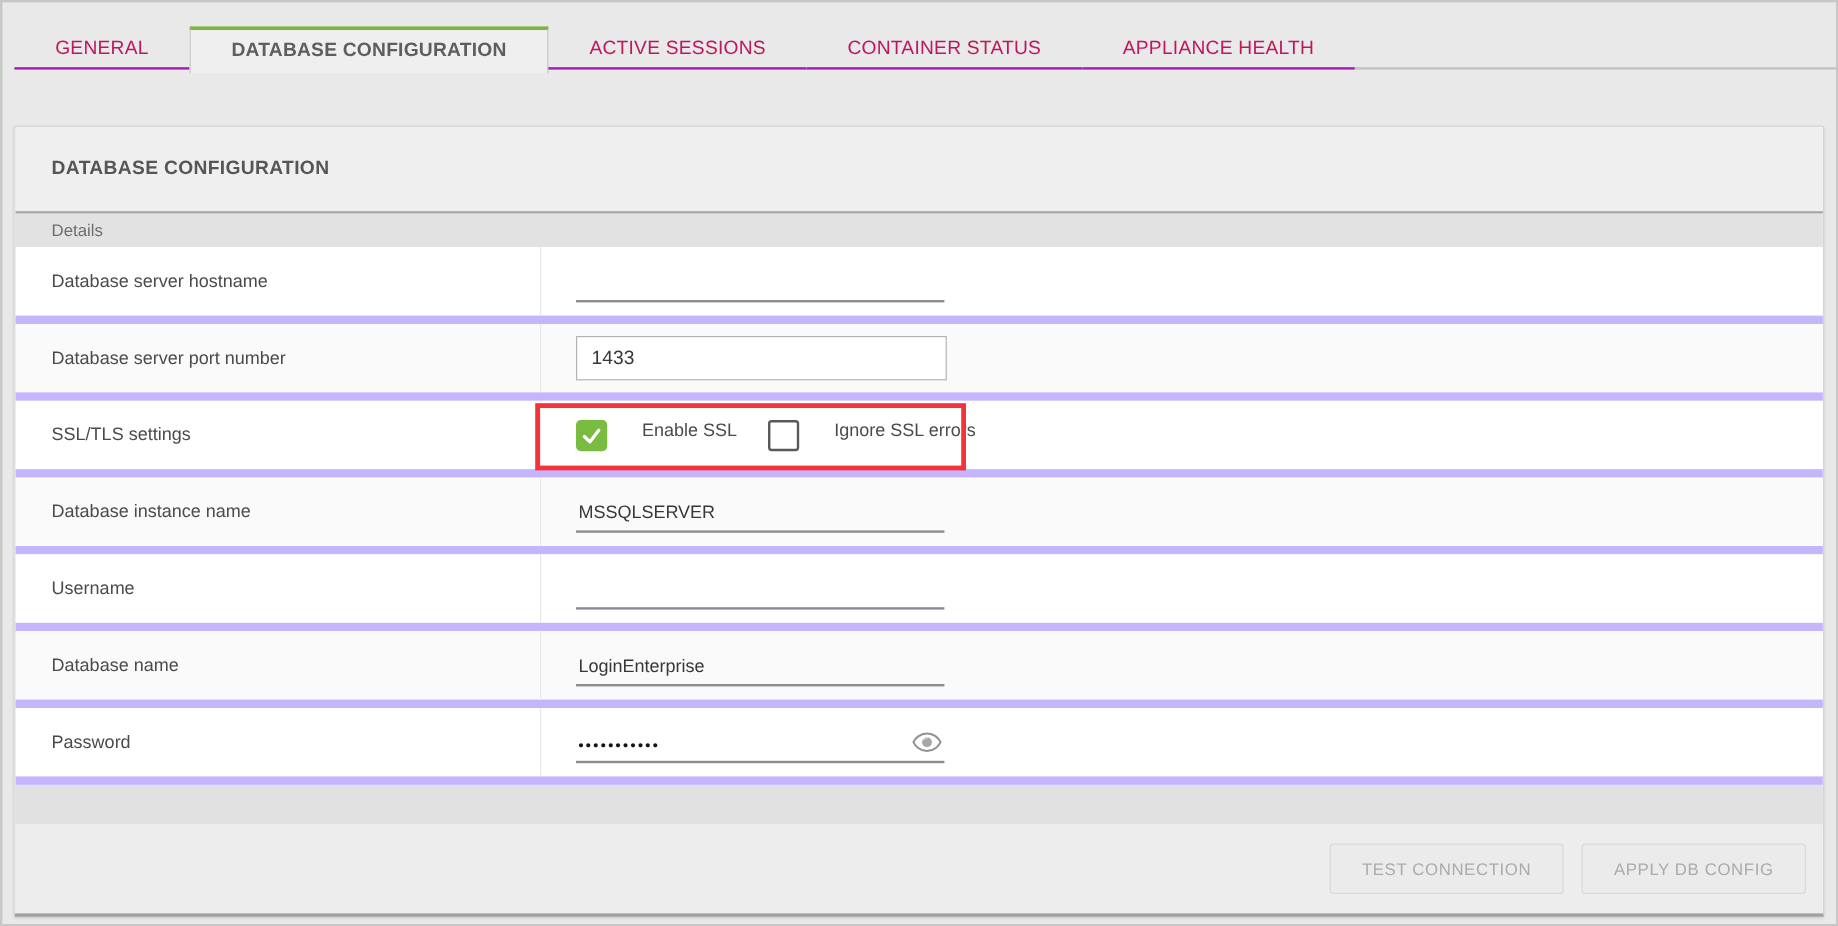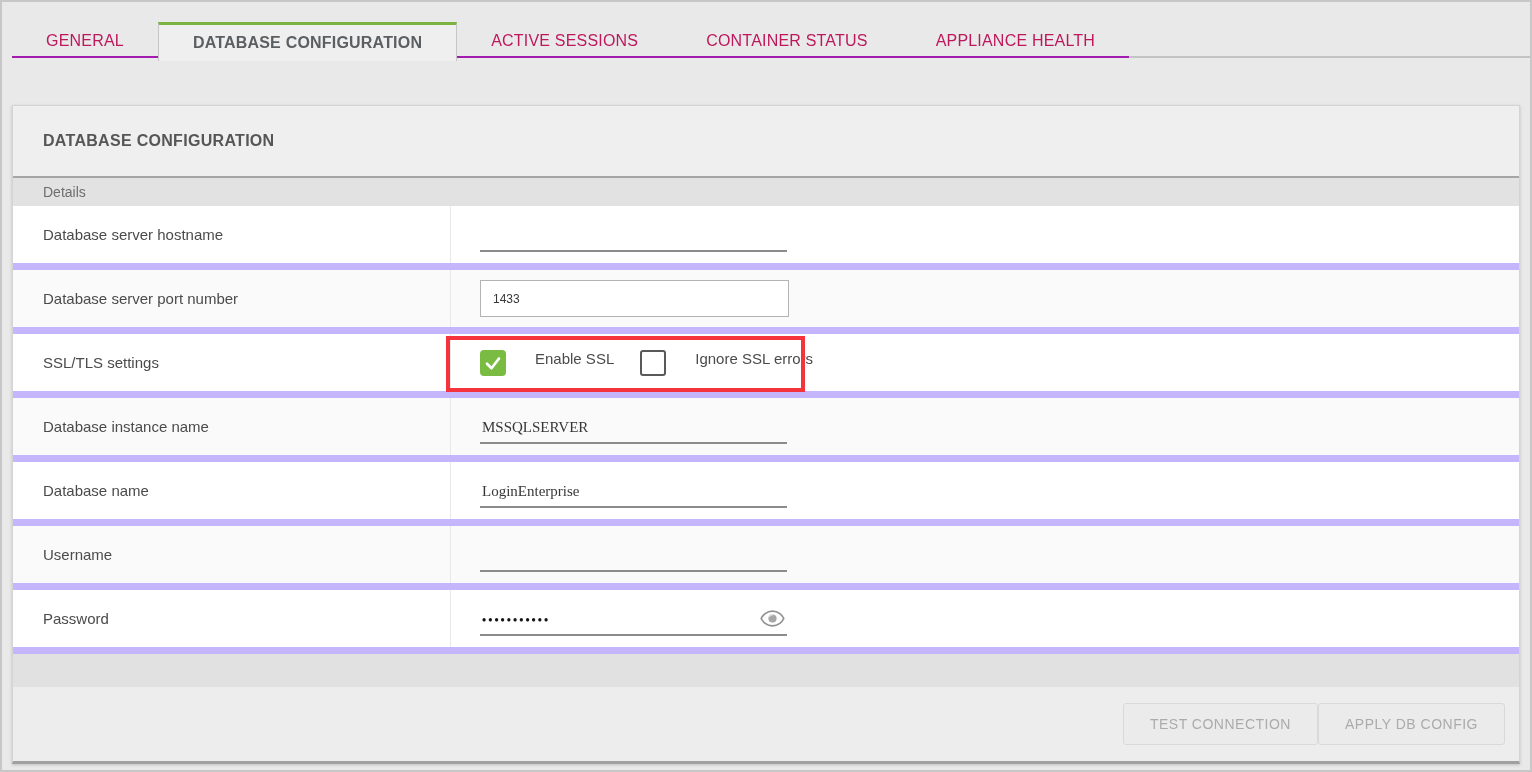--- a/index.html
+++ b/index.html
@@ -51,30 +51,30 @@
     border-right:1px solid #e8e8e8;
   }
   .row-field { flex:1; display:flex; align-items:center; padding-left:29px; }
 
   .underline-wrap {
     position:relative; width:307px; display:flex; align-items:flex-end;
     border-bottom:2px solid #8c8c8c; height:34px;
   }
   .underline-input {
     border:none; outline:none; background:transparent; width:100%;
-    font-family:Liberation Serif, serif;
+    font-family:Liberation Sans, sans-serif;
     font-size:15px; color:#373737; padding:0 0 6px 2px;
   }
   .password-input { font-size:12px; letter-spacing:2px; font-weight:bold; color:#141414; }
 
   .box-input {
     width:309px; height:37px; background:#ffffff;
     border:1px solid #b3b3b3; outline:none;
     font-family:"Liberation Sans", sans-serif;
-    font-size:12px; color:#373737; padding:0 12px;
+    font-size:16px; color:#373737; padding:0 12px;
   }
 
   
   .cb-group { display:flex; align-items:center; }
   .cb-item { display:flex; align-items:flex-start; margin-right:26px; cursor:pointer;gap:16px; }
   .cb {
     width:26px; height:26px; border-radius:4px; flex:0 0 26px;
     display:flex; align-items:center; justify-content:center;
   }
   .cb.checked { background:#7abb41; }
@@ -89,21 +89,21 @@
   .eye-btn {
     position:absolute; right:2px; bottom:6px; width:26px; height:18px;
     background:none; border:none; cursor:pointer; padding:0;
     display:flex; align-items:center; justify-content:center;
   }
 
   
   .panel-strip { height:33px; background:#e1e1e1; }
   .panel-footer {
     height:74px; background:#ededed; display:flex; justify-content:flex-end;
-    align-items:center; padding-right:14px;
+    align-items:center; gap:15px; padding-right:14px;
   }
   .footer-btn {
     height:42px; padding:0 26px; background:#ebebeb;
     border:1px solid #d9d9d9; border-radius:3px;
     font-family:"Liberation Sans", sans-serif;
     font-size:14px; letter-spacing:0.5px; color:#ababab; cursor:default;
     white-space:nowrap;
   }
 </style>
 </head>
@@ -170,33 +170,33 @@
     <div class="row">
       <div class="row-label">Database instance name</div>
       <div class="row-field">
         <div class="underline-wrap">
           <input class="underline-input" type="text" value="MSSQLSERVER" style="">
         </div>
       </div>
     </div>
 
     <div class="row">
+      <div class="row-label">Username</div>
+      <div class="row-field">
+        <div class="underline-wrap">
+          <input class="underline-input" type="text" value="" style="">
+        </div>
+      </div>
+    </div>
+
+    <div class="row">
       <div class="row-label">Database name</div>
       <div class="row-field">
         <div class="underline-wrap">
           <input class="underline-input" type="text" value="LoginEnterprise" style="">
-        </div>
-      </div>
-    </div>
-
-    <div class="row">
-      <div class="row-label">Username</div>
-      <div class="row-field">
-        <div class="underline-wrap">
-          <input class="underline-input" type="text" value="" style="">
         </div>
       </div>
     </div>
 
     <div class="row">
       <div class="row-label">Password</div>
       <div class="row-field">
         <div class="underline-wrap">
           <input class="underline-input password-input" type="text" value="•••••••••••" style="">
           <button class="eye-btn">

